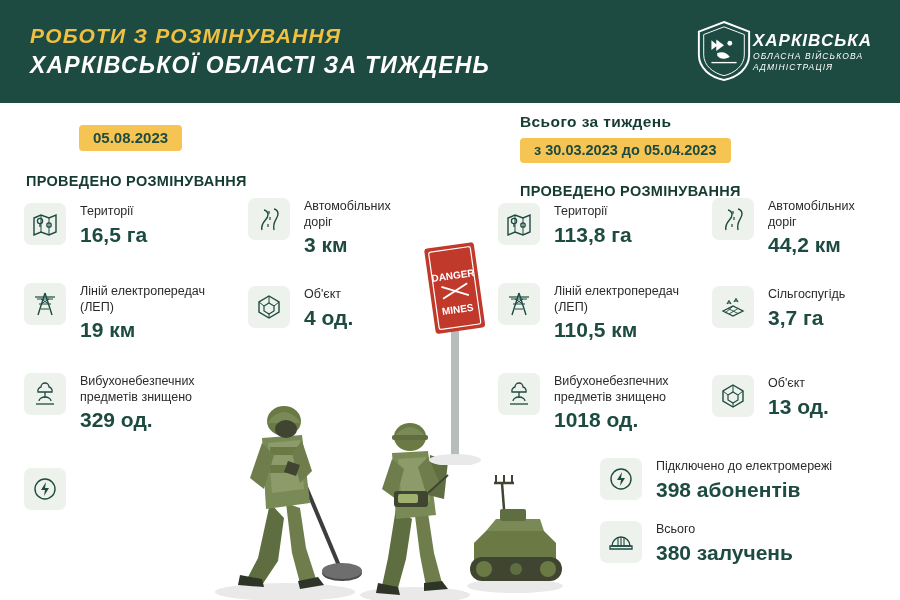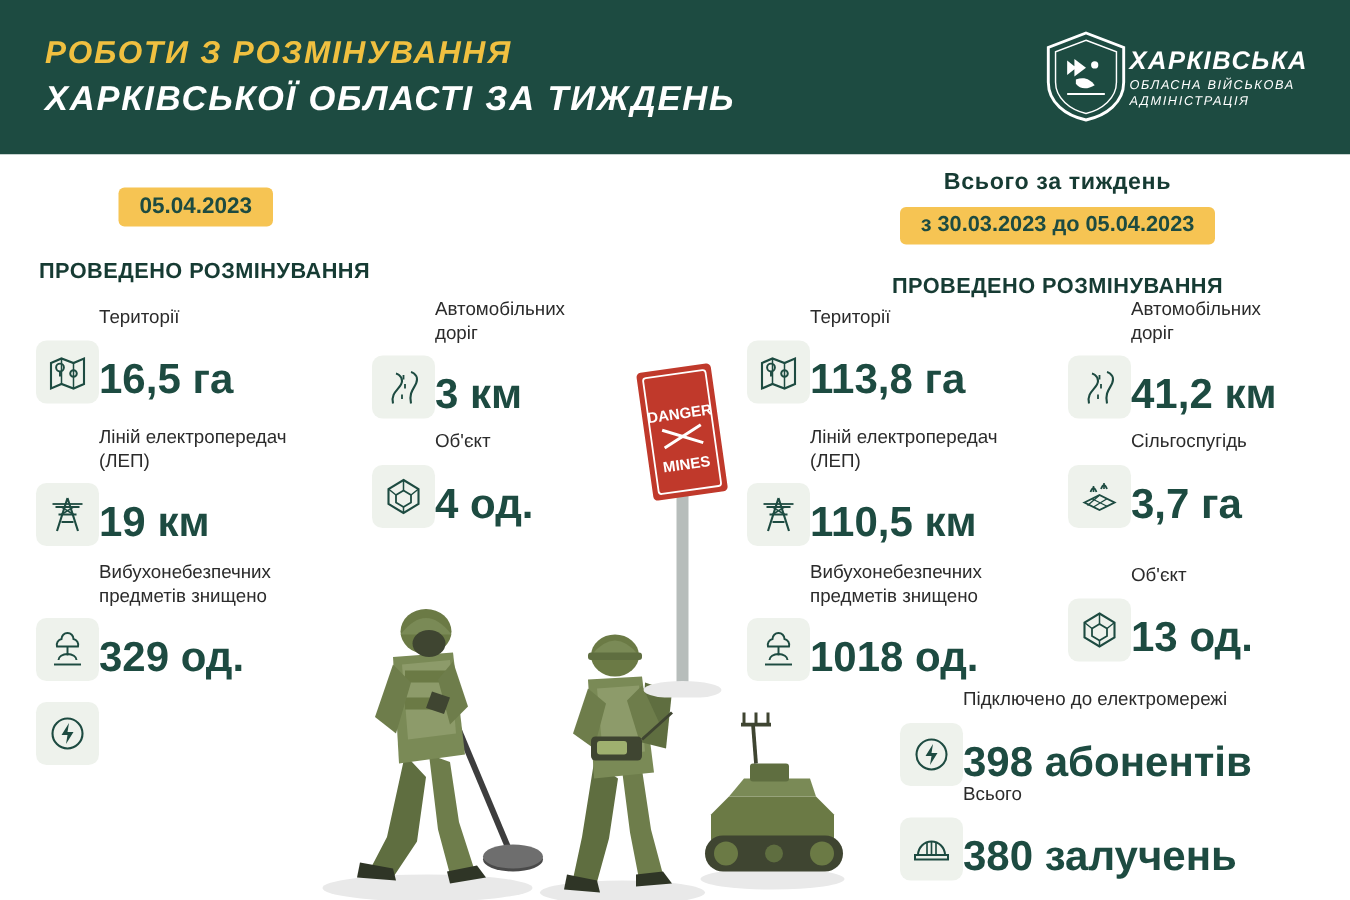--- a/index.html
+++ b/index.html
@@ -49,40 +49,40 @@
   .section-caption {
     color:#163b33; font-size:14.5px; font-weight:bold; letter-spacing:.3px;
   }
 
   
   .col-left { position:absolute; left:24px; top:22px; width:420px; }
   .col-left .date-wrap { margin-left:55px; }
   .col-left .section-caption { margin-top:22px; margin-left:2px; }
 
   
-  .col-right { position:absolute; left:520px; top:10px; width:370px; text-align:center; }
+  .col-right { position:absolute; left:520px; top:10px; width:370px; text-align:left; }
   .right-title {
     color:#163b33; font-size:15.5px; font-weight:bold; letter-spacing:.4px;
   }
   .col-right .date-badge { margin-top:7px; font-size:14.5px; }
   .col-right .section-caption { margin-top:20px; }
 
   
-  .stat { position:absolute; display:flex; align-items:flex-end; gap:0; }
+  .stat { position:absolute; display:flex; align-items:flex-start; gap:14px; }
   .stat .ico {
     width:42px; height:42px; background:#eef2ec; border-radius:7px;
     display:flex; align-items:center; justify-content:center; flex:0 0 42px;
   }
   .stat .ico svg { display:block; }
   .stat .txt { padding-top:1px; }
   .stat .lbl {
     color:#2b2b2b; font-size:12.5px; line-height:1.25; white-space:pre-line;
   }
   .stat .val {
-    color:#1d4b41; font-size:28px; font-weight:bold; margin-top:17px; white-space:nowrap;
+    color:#1d4b41; font-size:21px; font-weight:bold; margin-top:3px; white-space:nowrap;
   }
 
   
   .art { position:absolute; pointer-events:none; }
   .shadow { fill:#e9e9e9; }
 </style>
 </head>
 <body>
 
 <div class="page">
@@ -185,21 +185,21 @@
         <rect x="10" y="10" width="50" height="86" rx="3" fill="#c0392b"></rect>
         <rect x="14" y="14" width="42" height="78" rx="2" fill="#c0392b" stroke="#ffffff" stroke-width="1.2"></rect>
         <text x="35" y="44" text-anchor="middle" fill="#ffffff" font-family="Liberation Sans, sans-serif" font-size="10" font-weight="bold">DANGER</text>
         <path d="M22 50 L48 62 M48 50 L22 62" stroke="#ffffff" stroke-width="2"></path>
         <text x="35" y="78" text-anchor="middle" fill="#ffffff" font-family="Liberation Sans, sans-serif" font-size="10" font-weight="bold">MINES</text>
       </g>
     </svg>
 
     <div class="col-left">
       <div class="date-wrap">
-        <span class="date-badge">05.04.2023</span>
+        <span class="date-badge">05.08.2023</span>
       </div>
       <div class="section-caption">ПРОВЕДЕНО РОЗМІНУВАННЯ</div>
     </div>
 
     <div class="stat" style="left:24px; top:100px;">
       <div class="ico">
         <svg width="26" height="26" viewBox="0 0 26 26">
           <path d="M2 7 L9 4 L17 7 L24 4 L24 21 L17 24 L9 21 L2 24 Z" fill="none" stroke="#1d4b41" stroke-width="1.4"></path>
           <path d="M9 4 L9 21 M17 7 L17 24" stroke="#1d4b41" stroke-width="1"></path>
           <circle cx="8" cy="10" r="2.6" fill="none" stroke="#1d4b41" stroke-width="1.3"></circle>
@@ -309,21 +309,21 @@
       <div class="ico">
         <svg width="26" height="26" viewBox="0 0 26 26">
           <path d="M6 24 C4 16 12 14 12 9 C12 5 8 4 8 4" fill="none" stroke="#1d4b41" stroke-width="1.4"></path>
           <path d="M18 24 C16 15 22 13 22 8 C22 4 18 3 18 3" fill="none" stroke="#1d4b41" stroke-width="1.4"></path>
           <path d="M12 21 v-3 M14 14 v-3 M13 8 v-3" stroke="#1d4b41" stroke-width="1.2"></path>
         </svg>
       </div>
       <div class="txt">
         <div class="lbl">Автомобільних
 доріг</div>
-        <div class="val">41,2 км</div>
+        <div class="val">44,2 км</div>
       </div>
     </div>
 
     <div class="stat" style="left:498px; top:180px;">
       <div class="ico">
         <svg width="26" height="26" viewBox="0 0 26 26">
           <path d="M13 2 L6 24 M13 2 L20 24" stroke="#1d4b41" stroke-width="1.4" fill="none"></path>
           <path d="M5 8 h16 M7 13 h12 M9 18 h8" stroke="#1d4b41" stroke-width="1.2"></path>
           <path d="M9 8 L17 13 M17 8 L9 13" stroke="#1d4b41" stroke-width="1"></path>
           <path d="M3 6 h20" stroke="#1d4b41" stroke-width="1.2"></path>

